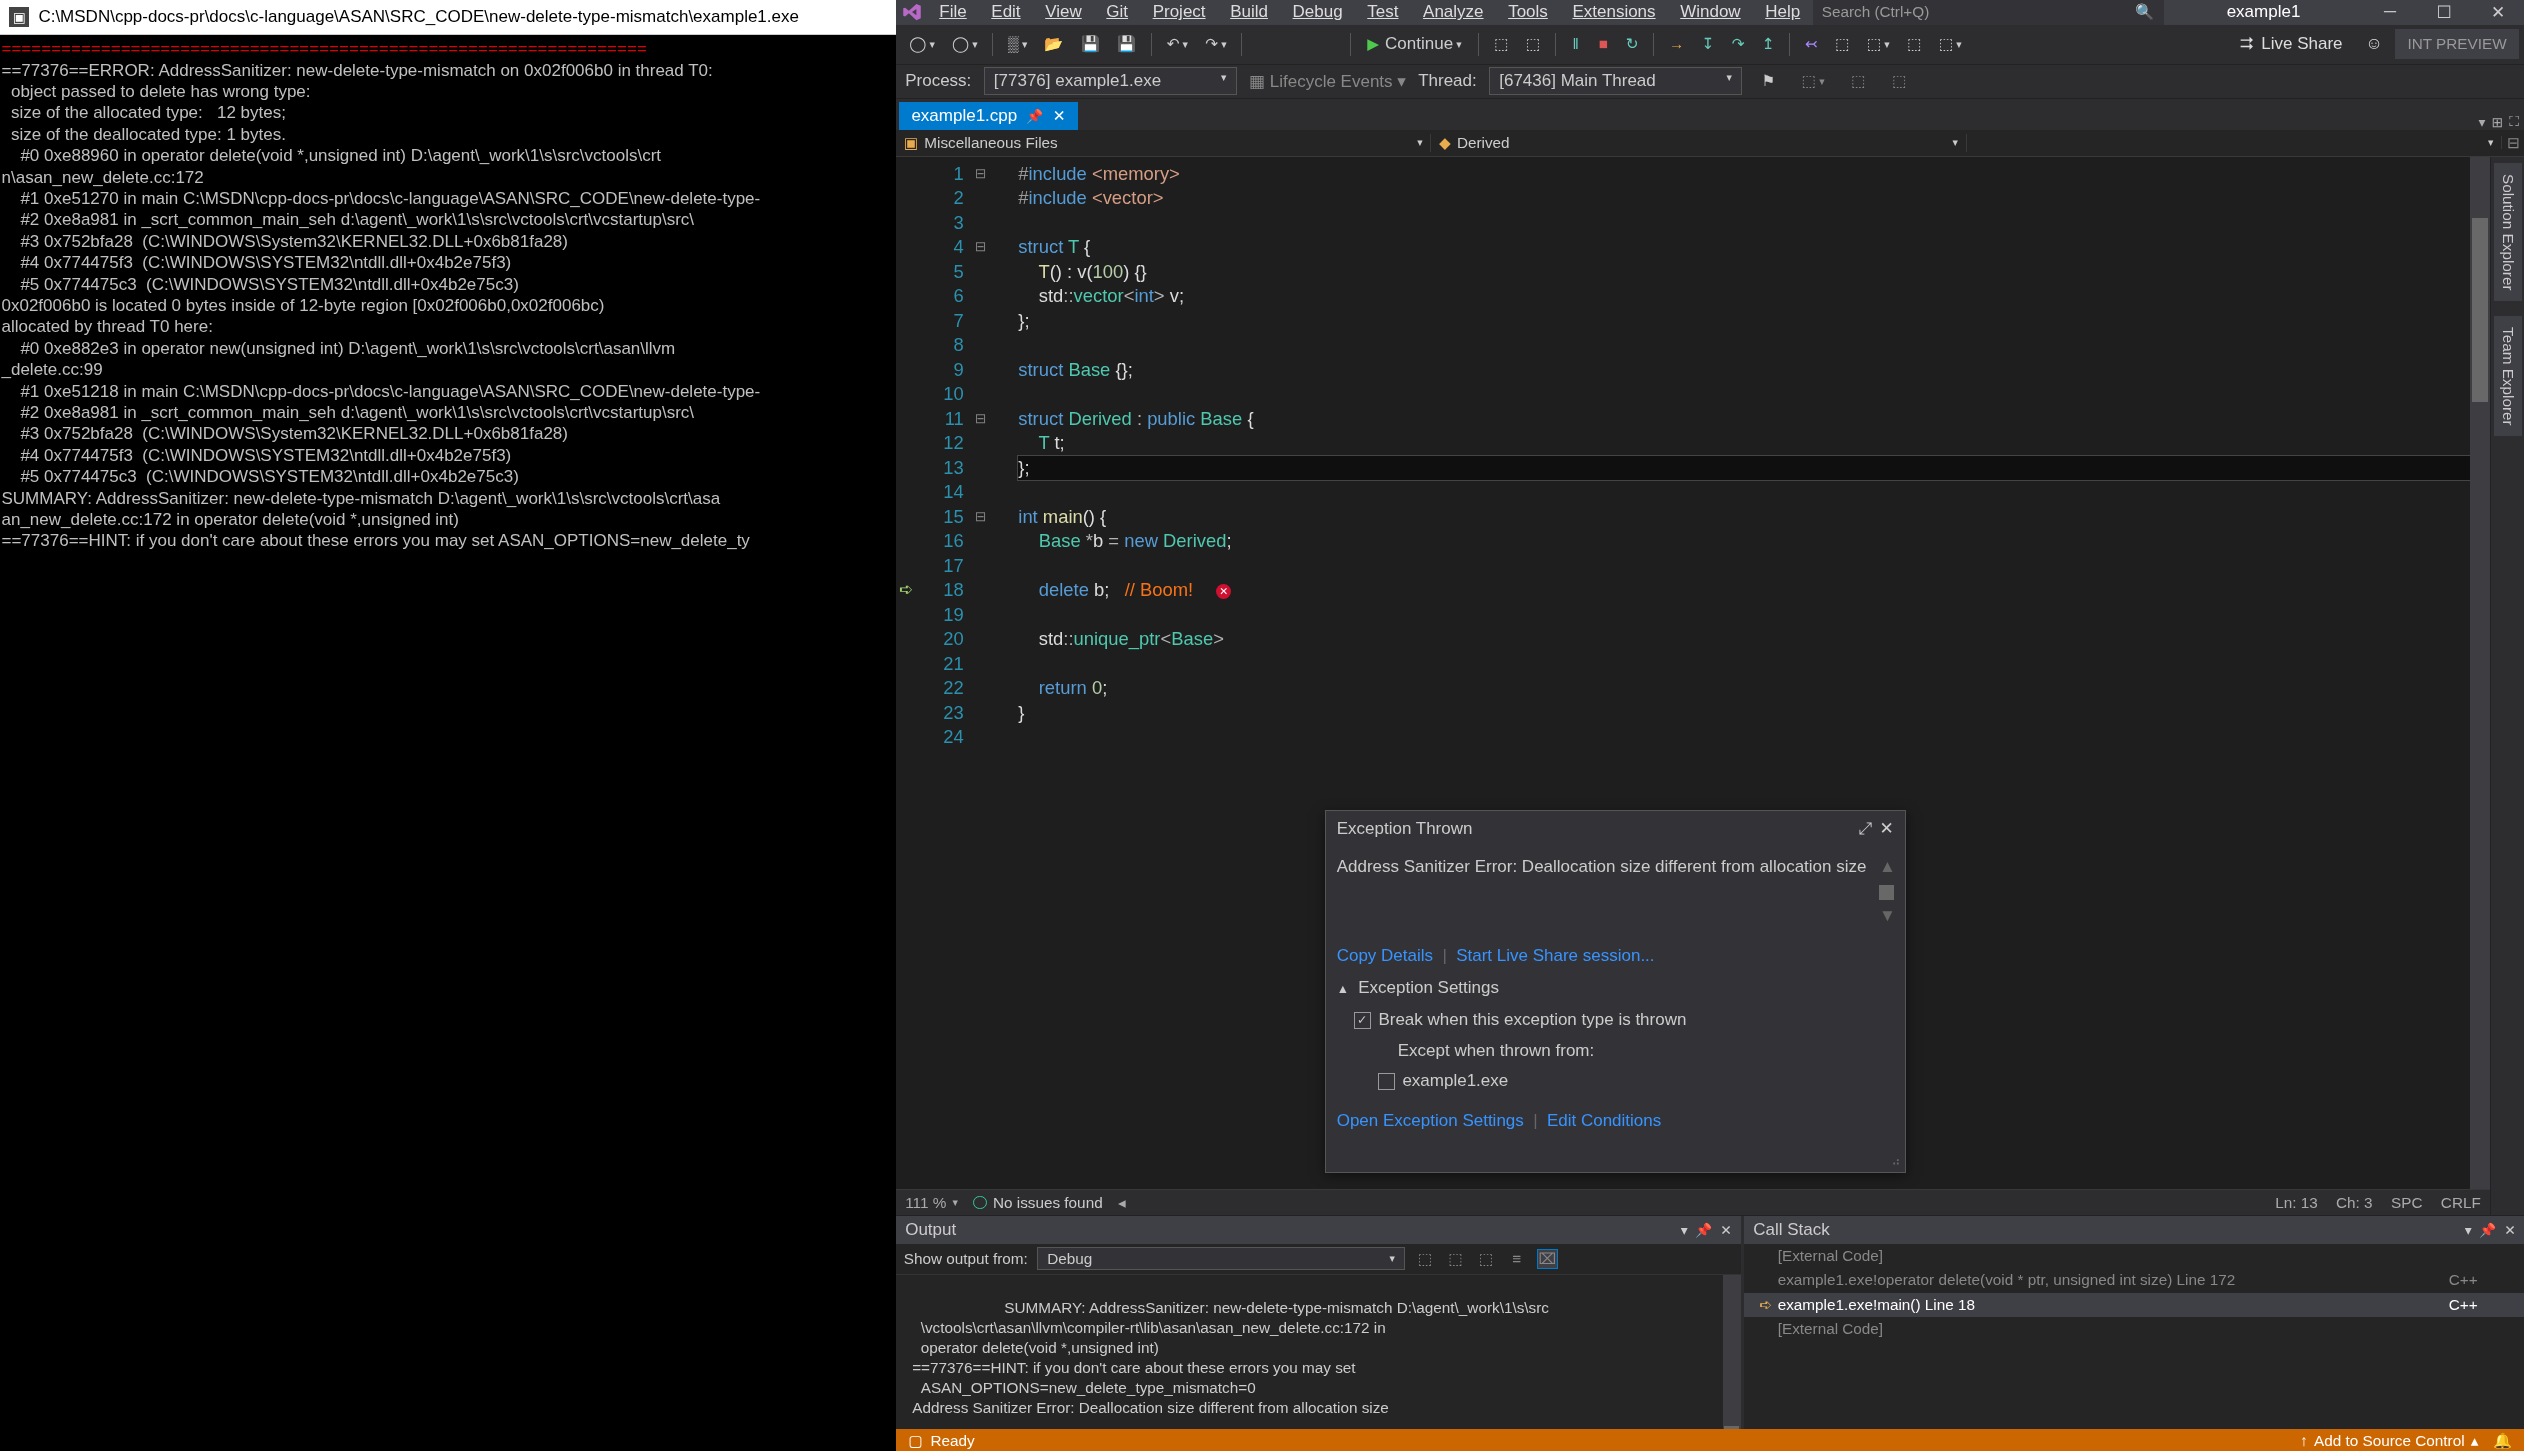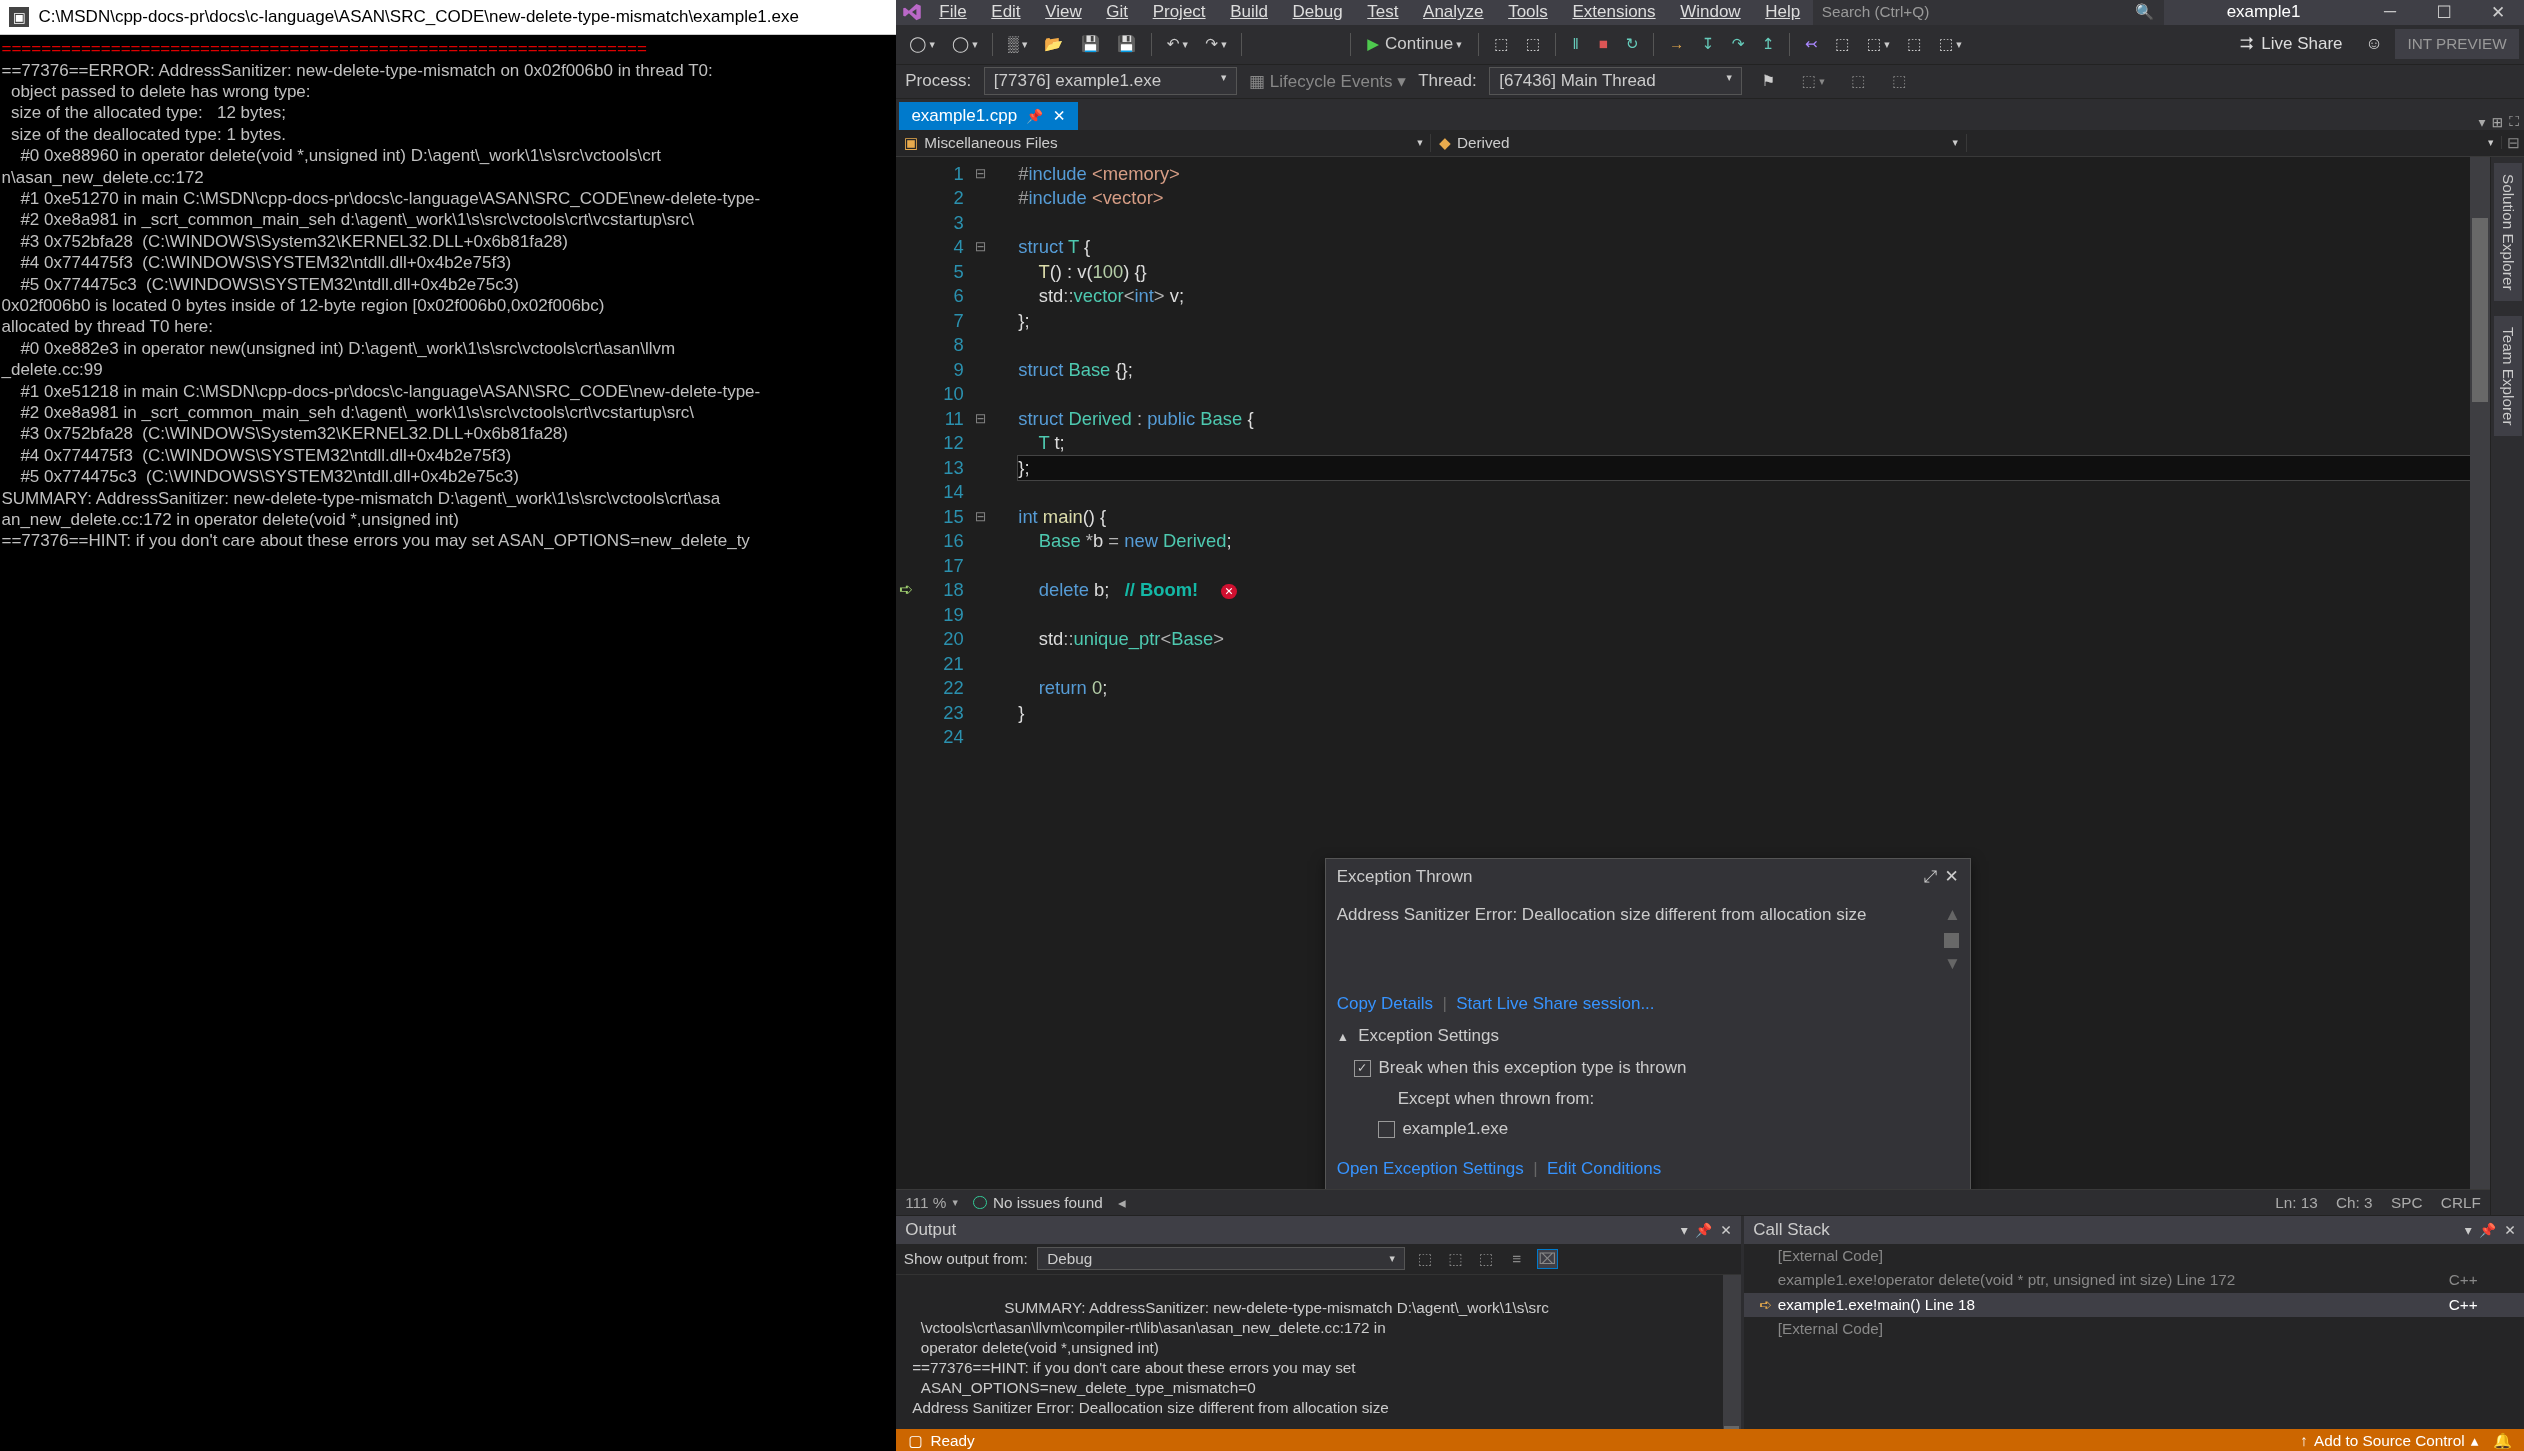--- a/index.html
+++ b/index.html
@@ -61,32 +61,32 @@
 .gutter { width:77px; background:#1e1e1e; color:#2b91af; text-align:right; padding:4.6px 9.2px 0 0; }
 .gutter .ln { height:24.5px; }
 .fold-col { width:15.3px; padding-top:4.6px; }
 .fold-col .box { color:#808080; font-size:13.8px; height:24.5px; display:flex; align-items:center; justify-content:center; }
 .code-col { flex:1; padding-top:4.6px; white-space:pre; }
 .code-col .row { height:24.5px;margin-left:30px; }
 .kw { color:#569cd6; }
 .typ { color:#4ec9b0; }
 .str { color:#d69d85; }
 .num { color:#b5cea8; }
-.cmt { color:#14b8a6;font-weight:bold; }
+.cmt { color:#f97316; }
 .pp { color:#9b9b9b; }
 .pp2 { color:#569cd6; }
 .op { color:#b4b4b4; }
 .fn { color:#dcdcaa; }
 .txt { color:#dcdcdc; }
 .curline { background:#0f0f0f; outline:0.8px solid #444; }
 .err-dot { display:inline-block; width:15.3px; height:15.3px; background:#d01030; border-radius:50%; color:#fff; font-size:10.7px; text-align:center; line-height:15.3px; margin-left:23px; vertical-align:middle; }
 .bp-arrow { position:absolute; left:3.1px; top:calc(4.6px + 17*24.5px); color:#a0d070; font-size:17px; }
 
 
-.exc-popup { position:absolute; top:701px; left:429px; width:646px; background:#333337; border:0.8px solid #555; box-shadow:0 3.1px 12.3px rgba(0,0,0,.5); color:#ccc; font-size:17px; z-index:10; }
+.exc-popup { position:absolute; top:653px; left:429px; width:581px; background:#333337; border:0.8px solid #555; box-shadow:0 3.1px 12.3px rgba(0,0,0,.5); color:#ccc; font-size:17px; z-index:10; }
 .exc-hdr { display:flex; align-items:center; padding:6.1px 7.7px 6.1px 10.7px; background:#333337; }
 .exc-hdr .title { flex:1; color:#ccc; }
 .exc-hdr .pb { width:21.4px; text-align:center; }
 .exc-body { padding:7.7px 10.7px 10.7px 10.7px; }
 .exc-msg { color:#ccc; line-height:23px; }
 .exc-links { margin-top:15.3px; }
 .exc-links a { color:#3794ff; cursor:pointer; }
 .exc-links .sep { color:#666; margin:0 4.6px; }
 .exc-sect { margin-top:7.7px; }
 .exc-sect .tri { font-size:12.3px; margin-right:4.6px; }

